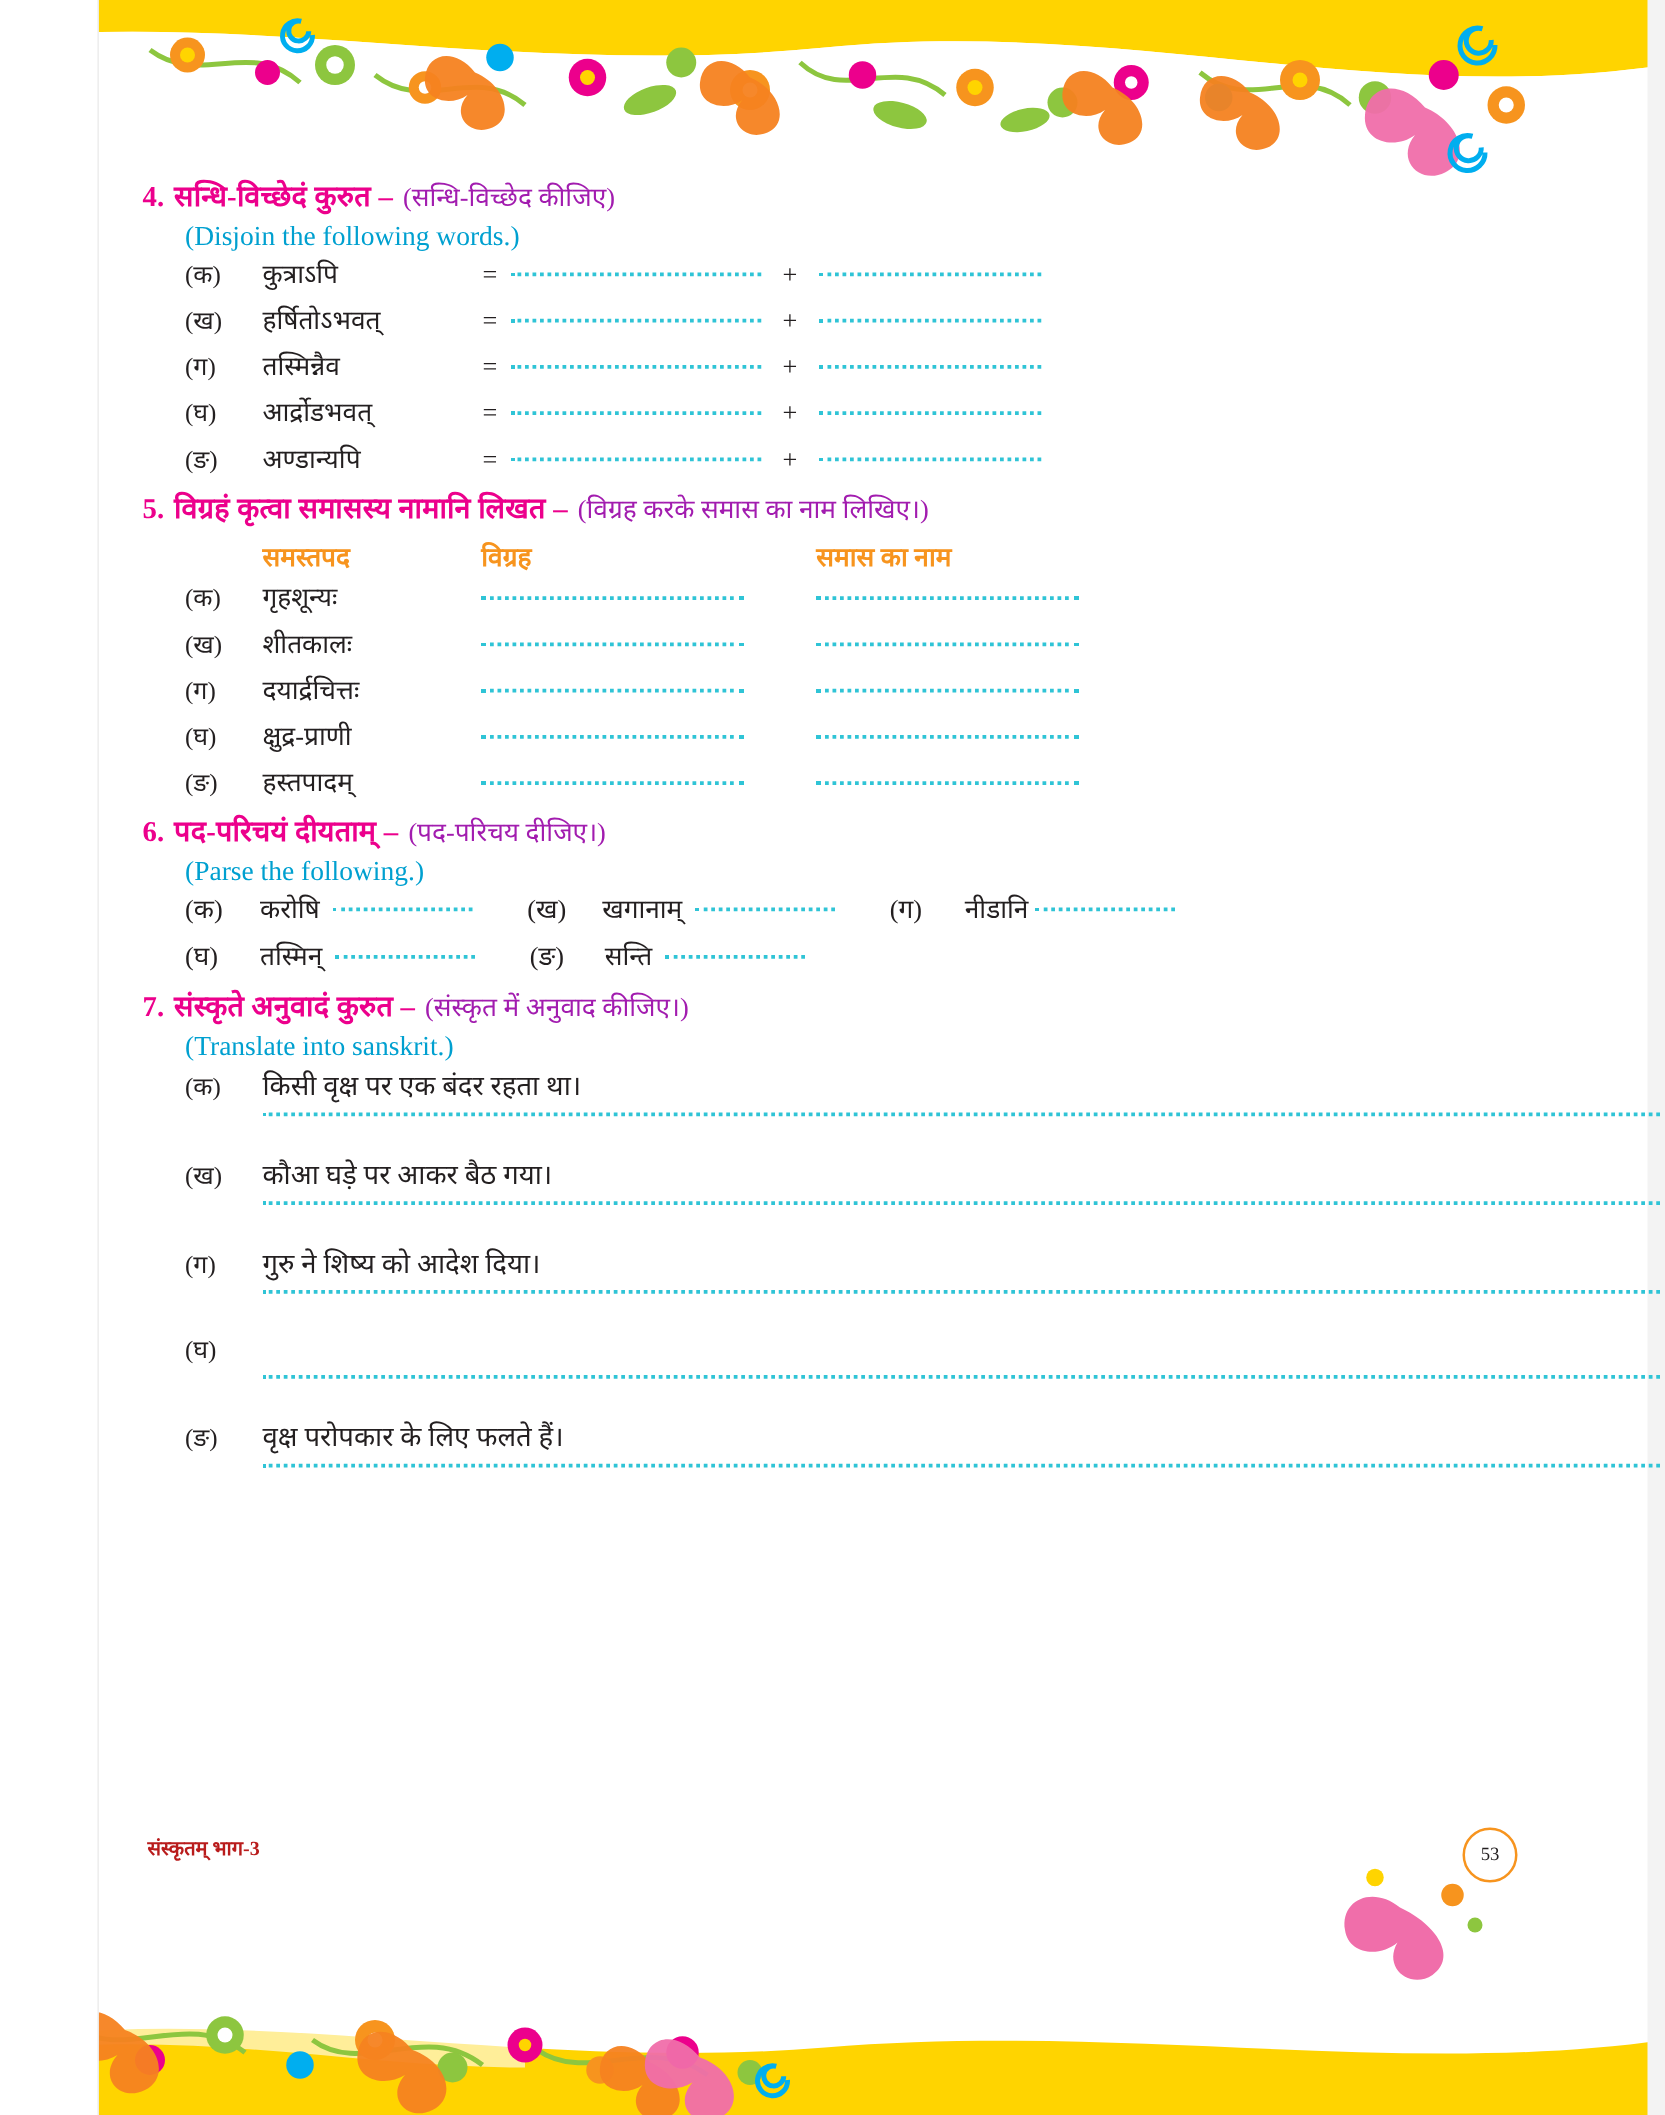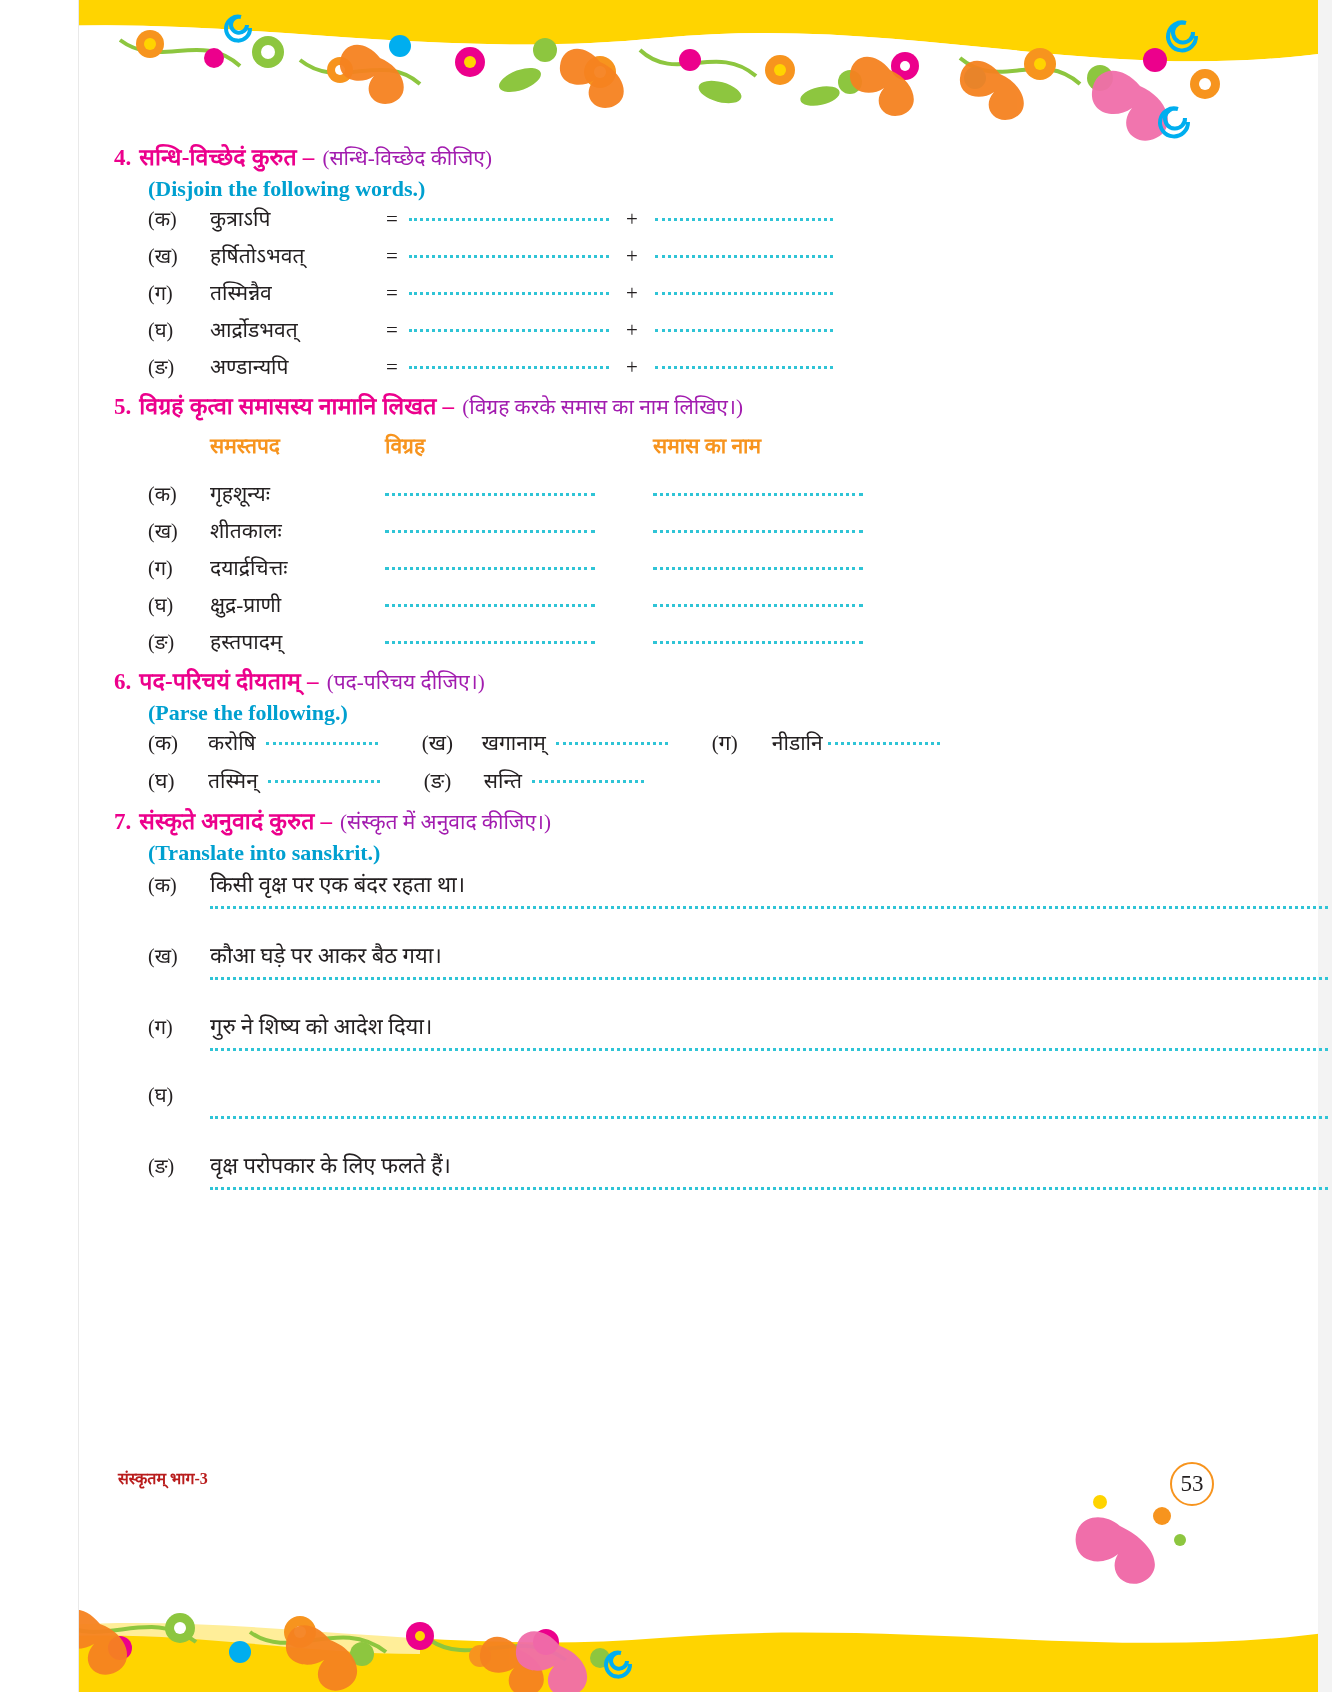--- a/index.html
+++ b/index.html
@@ -86,21 +86,20 @@
     font-family: "Liberation Serif", serif;
     font-size: 21px;
   }
   .qsub {
     color: #00a0d0;
     font-family: "Liberation Serif", serif;
     font-size: 22px;
     padding-left: 70px;
     margin-top: 4px;
     margin-bottom: 2px;
-    font-weight: bold;
   }
   .rows { padding-left: 70px; }
   .row {
     display: flex;
     align-items: baseline;
     font-family: "Liberation Serif", serif;
     font-size: 21px;
     color: #231f20;
     margin-bottom: 9px;
   }
@@ -134,21 +133,21 @@
   .d200 { width: 200px; }
   .d175 { width: 178px; }
   .d210 { width: 210px; }
   .d120 { width: 112px; }
 
   
   .t5head {
     display: flex;
     padding-left: 70px;
     margin-top: 10px;
-    margin-bottom: 20px;
+    margin-bottom: 4px;
     font-family: "Liberation Serif", serif;
     font-weight: bold;
     font-size: 21px;
     color: #f7941e;
   }
   .c1 { width: 62px; flex: none; }
   .c2 { width: 175px; flex: none; }
   .c3 { width: 268px; flex: none; }
   .c4 { width: 268px; flex: none; }
 
@@ -203,21 +202,21 @@
     position: absolute;
     right: 118px;
     bottom: 186px;
     width: 40px;
     height: 40px;
     border-radius: 50%;
     background: #ffffff;
     border: 2px solid #f7941e;
     color: #231f20;
     font-family: "Liberation Serif", serif;
-    font-size: 23px;
+    font-size: 15px;
     display: flex;
     align-items: center;
     justify-content: center;
   }
 </style>
 </head>
 <body>
 
 <div class="page">
 

